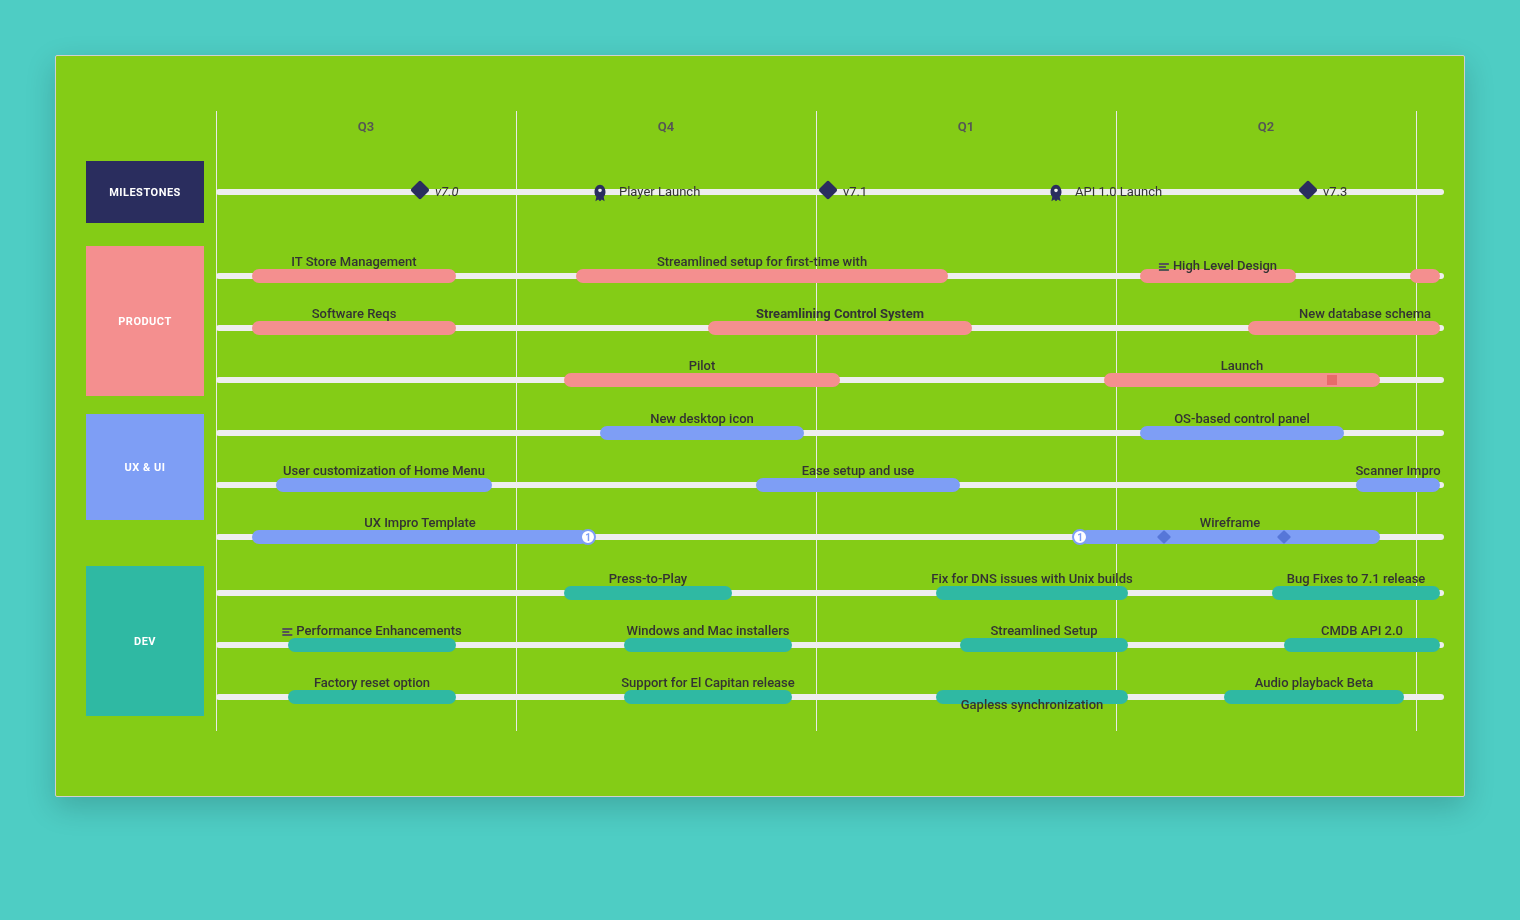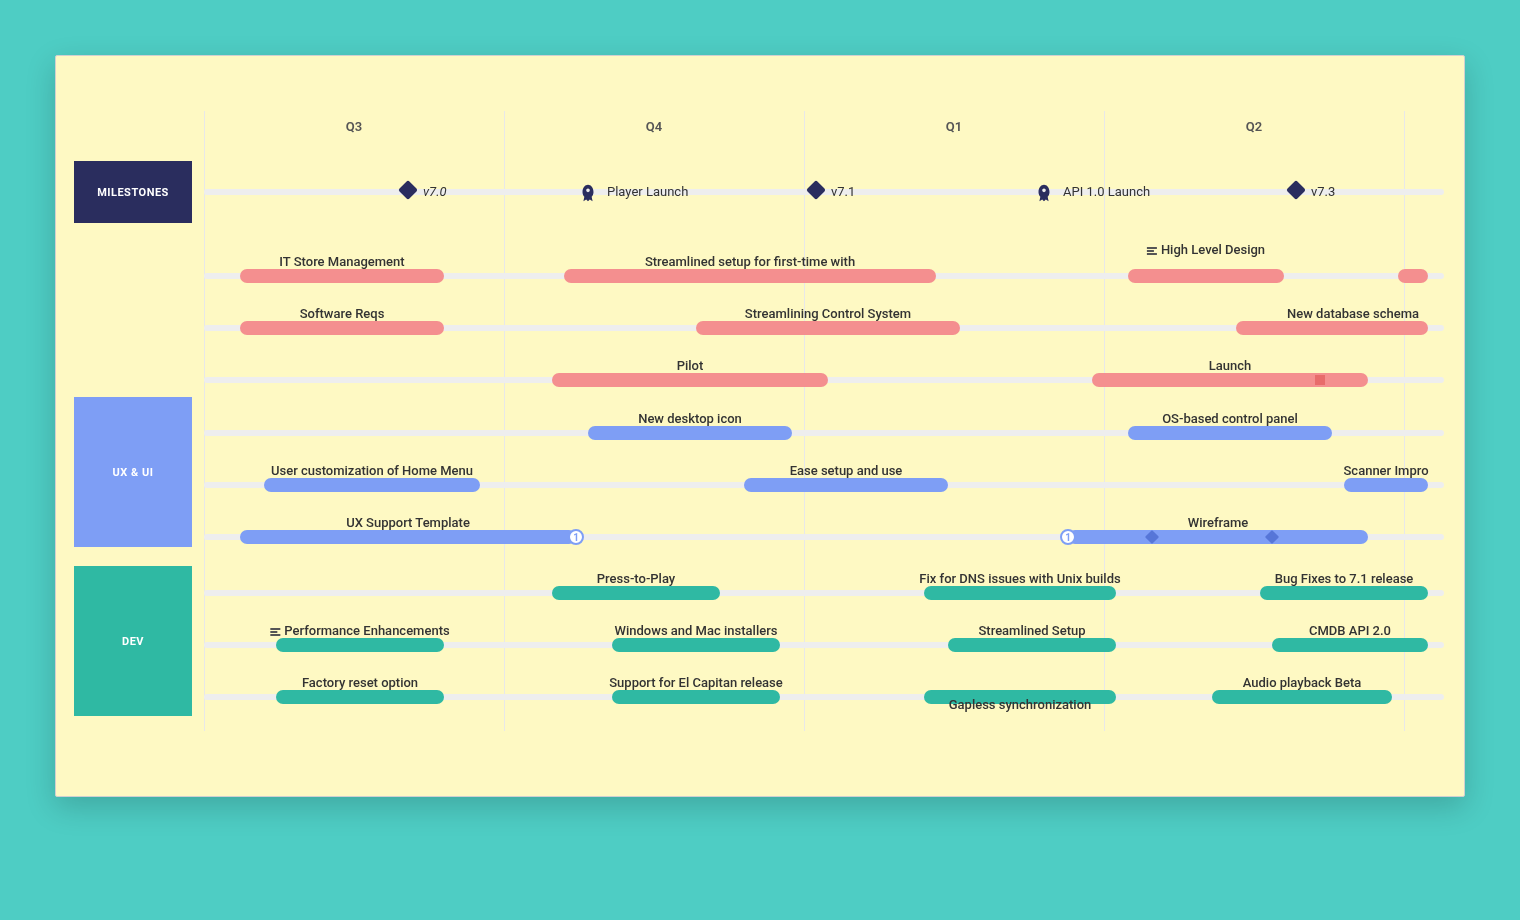--- a/index.html
+++ b/index.html
@@ -4,25 +4,25 @@
 <style>
   * { box-sizing: border-box; margin: 0; padding: 0; }
   body {
     background: #4ecdc4;
     font-family: -apple-system, BlinkMacSystemFont, "Segoe UI", Roboto, sans-serif;
     padding: 55px;
     font-size: 13px;
     color: #333;
   }
   .card {
-    background: #fef9c3;
+    background: #84cc16;
     border: 1px solid #d0d0d0;
     border-radius: 2px;
     box-shadow: 0 10px 30px rgba(0,0,0,0.18);
-    padding: 55px 20px 65px 18px;
+    padding: 55px 20px 65px 30px;
     position: relative;
     overflow: hidden;
   }
   .roadmap {
     position: relative;
     height: 620px;
   }
   
   .vline {
     position: absolute;
@@ -191,57 +191,58 @@
       <div class="ms" style="left: 970px; top: 72px;">
         <svg viewBox="0 0 24 24">
           <path d="M12 2c3 0 6 3 6 8 0 2-1 4-2 5l1 5-3-2-2 2-2-2-3 2 1-5c-1-1-2-3-2-5 0-5 3-8 6-8zm0 4a2 2 0 100 4 2 2 0 000-4z"></path>
         </svg>
         <span class="ms-text">API 1.0 Launch</span>
       </div>
       <div class="ms" style="left: 1222px; top: 72px;">
         <div class="diamond"></div>
         <span class="ms-text">v7.3</span>
       </div>
+      <div class="lane-label lane-product" style="top: 135px; height: 150px;">PRODUCT</div>
       <div class="track" style="top: 162px;"></div>
       <div class="track" style="top: 214px;"></div>
       <div class="track" style="top: 266px;"></div>
       <div class="bar bar-product" style="top: 158px; left: 166px; width: 204px;"></div>
       <div class="bar-label" style="top: 158px; left: 268px;">IT Store Management</div>
       <div class="bar bar-product" style="top: 158px; left: 490px; width: 372px;"></div>
       <div class="bar-label" style="top: 158px; left: 676px;">Streamlined setup for first-time with</div>
       <div class="bar bar-product" style="top: 158px; left: 1054px; width: 156px;"></div>
-      <div class="bar-label list-icon" style="top: 146px; left: 1132px;">High Level Design</div>
+      <div class="bar-label list-icon" style="top: 162px; left: 1132px;">High Level Design</div>
       <div class="bar bar-product" style="top: 158px; left: 1324px; width: 30px;"></div>
       <div class="bar bar-product" style="top: 210px; left: 166px; width: 204px;"></div>
       <div class="bar-label" style="top: 210px; left: 268px;">Software Reqs</div>
       <div class="bar bar-product" style="top: 210px; left: 622px; width: 264px;"></div>
-      <div class="bar-label" style="top: 210px; left: 754px;">Streamlining Control System</div>
+      <div class="bar-label" style="top: 210px; left: 754px; font-weight: bold;">Streamlining Control System</div>
       <div class="bar bar-product" style="top: 210px; left: 1162px; width: 192px;"></div>
       <div class="bar-label" style="top: 210px; left: 1258px; margin-left: 21px;">New database schema</div>
       <div class="bar bar-product" style="top: 262px; left: 478px; width: 276px;"></div>
       <div class="bar-label" style="top: 262px; left: 616px; text-align: center;">Pilot</div>
       <div class="bar bar-product" style="top: 262px; left: 1018px; width: 276px;"></div>
       <div class="bar-label" style="top: 262px; left: 1156px;">Launch</div>
       <div class="mini-square" style="top: 264px; left: 1241px;"></div>
-      <div class="lane-label lane-ux" style="top: 286px; height: 150px;">UX &amp; UI</div>
+      <div class="lane-label lane-ux" style="top: 303px; height: 106px;">UX &amp; UI</div>
       <div class="track" style="top: 319px;"></div>
       <div class="track" style="top: 371px;"></div>
       <div class="track" style="top: 423px;"></div>
       <div class="bar bar-ux" style="top: 315px; left: 514px; width: 204px;"></div>
       <div class="bar-label" style="top: 315px; left: 616px;">New desktop icon</div>
       <div class="bar bar-ux" style="top: 315px; left: 1054px; width: 204px;"></div>
       <div class="bar-label" style="top: 315px; left: 1156px;">OS-based control panel</div>
       <div class="bar bar-ux" style="top: 367px; left: 190px; width: 216px;"></div>
       <div class="bar-label" style="top: 367px; left: 298px;">User customization of Home Menu</div>
       <div class="bar bar-ux" style="top: 367px; left: 670px; width: 204px;"></div>
       <div class="bar-label" style="top: 367px; left: 772px;">Ease setup and use</div>
       <div class="bar bar-ux" style="top: 367px; left: 1270px; width: 84px;"></div>
       <div class="bar-label" style="top: 367px; left: 1312px;">Scanner Impro</div>
       <div class="bar bar-ux" style="top: 419px; left: 166px; width: 336px;"></div>
-      <div class="bar-label" style="top: 419px; left: 334px;">UX Support Template</div>
+      <div class="bar-label" style="top: 419px; left: 334px;">UX Impro Template</div>
       <div class="badge" style="top: 418px; left: 494px;">1</div>
       <div class="bar bar-ux" style="top: 419px; left: 994px; width: 300px;"></div>
       <div class="bar-label" style="top: 419px; left: 1144px; text-align: right;">Wireframe</div>
       <div class="badge" style="top: 418px; left: 986px;">1</div>
       <div class="mini-diamond" style="top: 421px; left: 1073px;"></div>
       <div class="mini-diamond" style="top: 421px; left: 1193px;"></div>
       <div class="lane-label lane-dev" style="top: 455px; height: 150px;">DEV</div>
       <div class="track" style="top: 479px;"></div>
       <div class="track" style="top: 531px;"></div>
       <div class="track" style="top: 583px;"></div>

